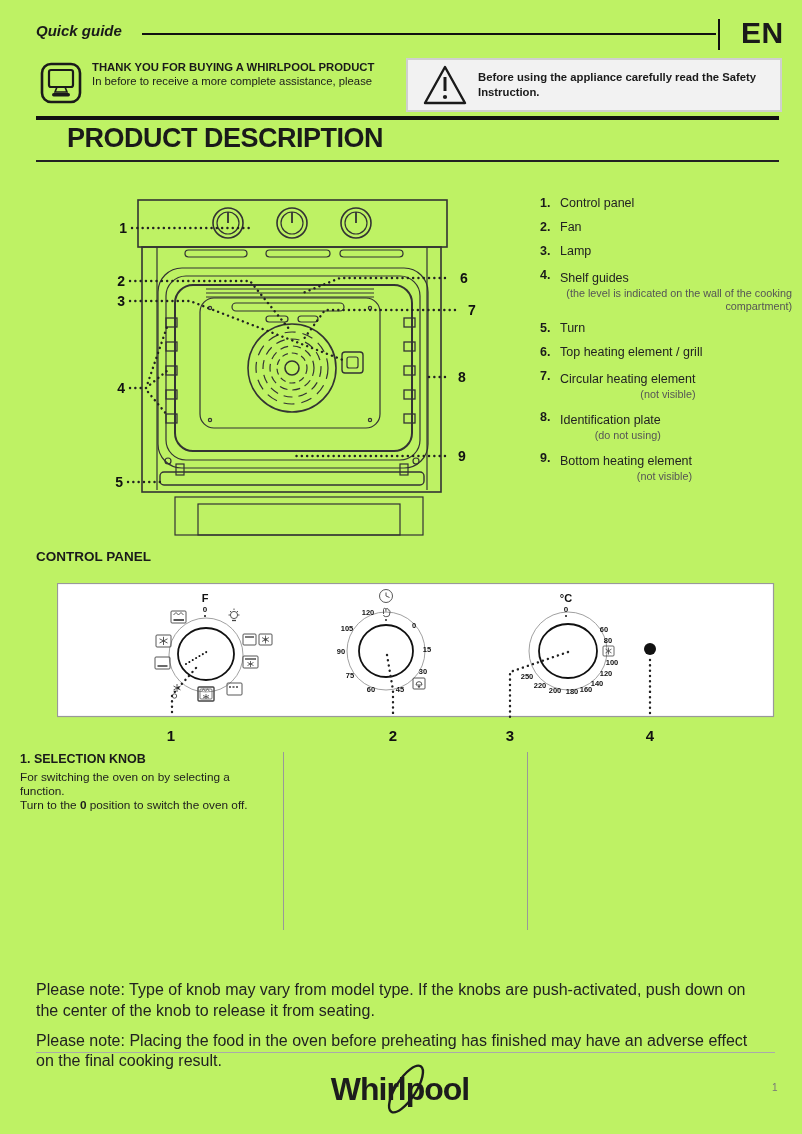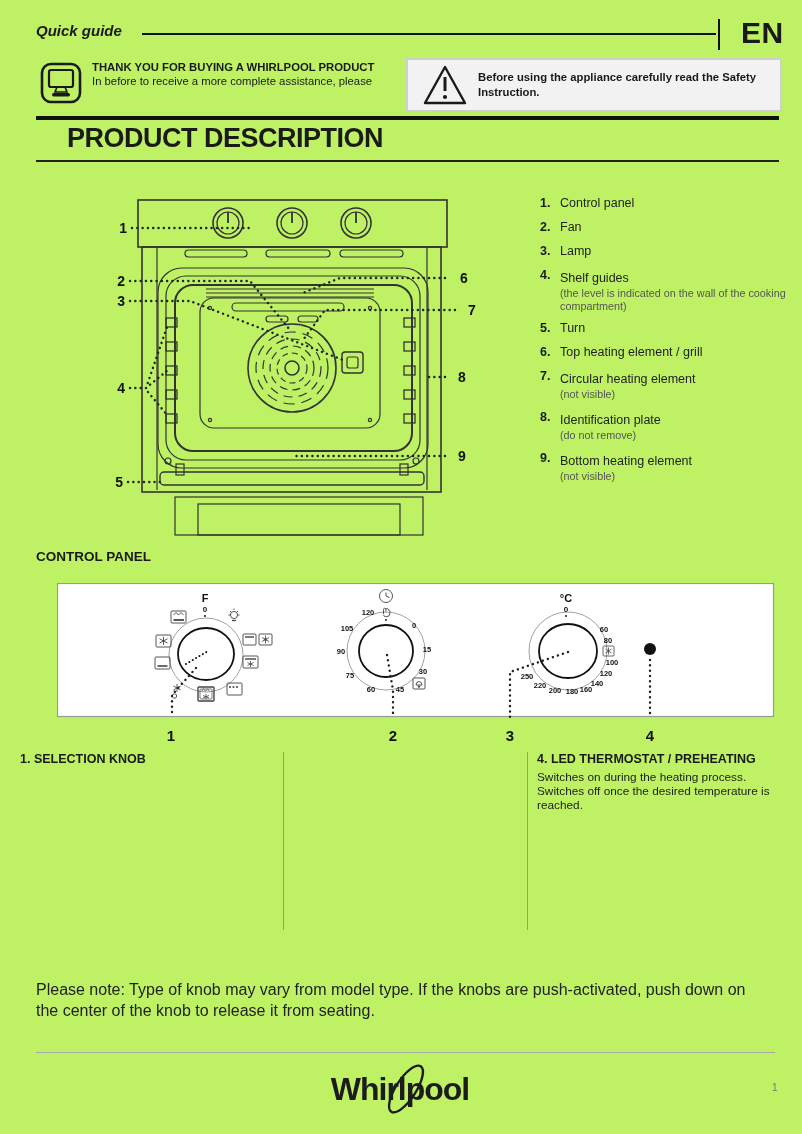--- a/index.html
+++ b/index.html
@@ -21,21 +21,21 @@
   .warn-text{font-weight:bold;font-size:11.3px;line-height:1.3;width:300px;margin-left:10px;}
   
   .rule-thick{left:36px;top:116px;width:743px;height:3.5px;background:#111;}
   .pd-title{left:36px;top:123px;font-size:27px;font-weight:800;letter-spacing:-0.5px;margin-left:31px;}
   .rule-thin{left:36px;top:160px;width:743px;height:1.5px;background:#222;}
   
   .parts{left:540px;top:196px;width:252px;}
   .part{display:flex;margin-bottom:9px;}
   .part-num{font-weight:bold;font-size:12.5px;width:20px;flex:0 0 20px;}
   .part-label{font-size:12.5px;color:#222;line-height:1.2;}
-  .part-note{font-size:10.8px;color:#555;line-height:1.18;margin-top:1px;}
+  .part-note{font-size:10.8px;color:#555;line-height:1.18;margin-top:1px;text-align:right;}
   .mt6{margin-top:6px;} .mt8{margin-top:8px;}
   
   .cp-title{left:36px;top:549px;font-size:13.5px;font-weight:800;}
   
   .col{line-height:1.18;}
   .col h4{margin:0 0 4px 0;font-size:12.5px;font-weight:800;}
   .col p{margin:0 0 10px 0;font-size:11.8px;color:#1d1d1d;}
   .divider{width:1px;background:#999;}
   
   .notes{left:36px;top:980px;width:715px;font-size:16px;line-height:1.3;color:#222;}
@@ -215,21 +215,21 @@
         <span class="part-label">Top heating element / grill</span>
       </div>
     <div class="part mt8">
         <span class="part-num">7.</span>
       <span><span class="part-label">Circular heating element</span>
       <div class="part-note">(not visible)</div></span>
       </div>
     <div class="part mt6">
         <span class="part-num">8.</span>
       <span><span class="part-label">Identification plate</span>
-      <div class="part-note">(do not remove)</div></span>
+      <div class="part-note">(do not using)</div></span>
       </div>
     <div class="part mt6">
         <span class="part-num">9.</span>
       <span><span class="part-label">Bottom heating element</span>
       <div class="part-note">(not visible)</div></span>
       </div>
   </div>
 
   <div class="abs cp-title">CONTROL PANEL</div>
 
@@ -362,30 +362,29 @@
     <g font-size="15" font-weight="bold" fill="#111" text-anchor="middle">
       <text x="171" y="741">1</text>
       <text x="393" y="741">2</text>
       <text x="510" y="741">3</text>
       <text x="650" y="741">4</text>
     </g>
   </svg>
 
   <div class="abs col" style="left:20px;top:752px;width:240px;">
     <h4>1. SELECTION KNOB</h4>
+    <p><span>For switching the oven on by selecting a function.</span><br>
+      <span>Turn to the </span><span class="bold">0</span><span> position to switch the oven off.</span></p>
   </div>
   <div class="abs divider" style="left:283px;top:752px;height:178px;"></div>
   <div class="abs divider" style="left:527px;top:752px;height:178px;"></div>
-  <div class="abs col" style="left:537px;top:752px;width:238px;">
-    <h4>4. LED THERMOSTAT / PREHEATING</h4>
-    <p>Switches on during the heating process. Switches off once the desired temperature is reached.</p>
-  </div>
 
   <div class="abs notes">
     <p>Please note: Type of knob may vary from model type. If the knobs are push-activated, push down on the center of the knob to release it from seating.</p>
+    <p>Please note: Placing the food in the oven before preheating has finished may have an adverse effect on the final cooking result.</p>
   </div>
 
   <div class="abs rule-bottom"></div>
 
   <svg class="abs" style="left:290px;top:1058px;" width="220" height="62" viewBox="0 0 220 62">
     <text x="110" y="42" font-size="32" font-weight="bold" text-anchor="middle" fill="#1c1c1c" letter-spacing="-1">Whirlpool</text>
     <ellipse cx="116" cy="31" rx="10" ry="27" fill="none" stroke="#1c1c1c" stroke-width="2.4" transform="rotate(33 116 31)"></ellipse>
   </svg>
 
   <div class="abs page-num">1</div>

